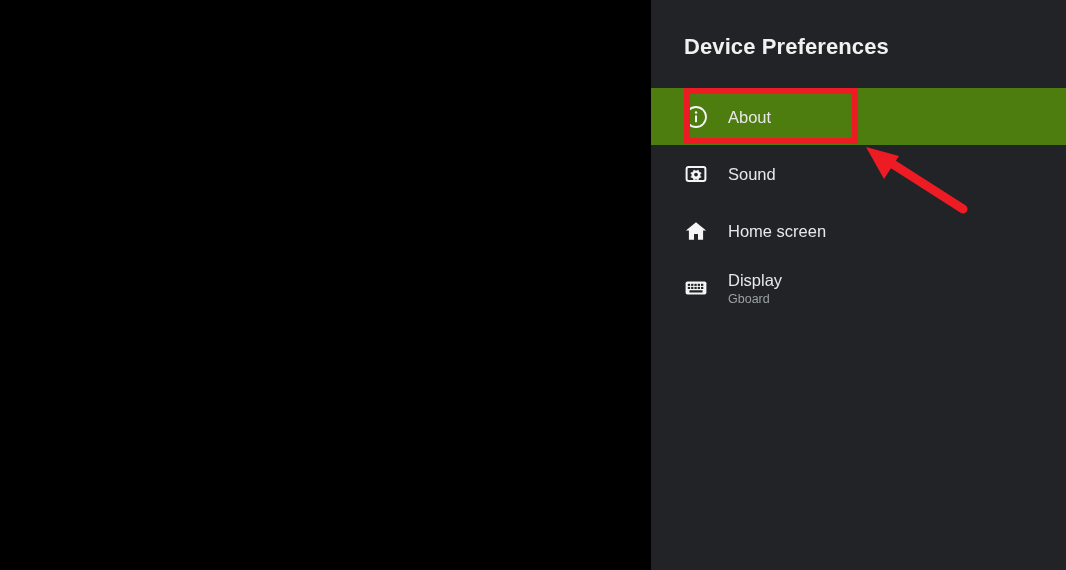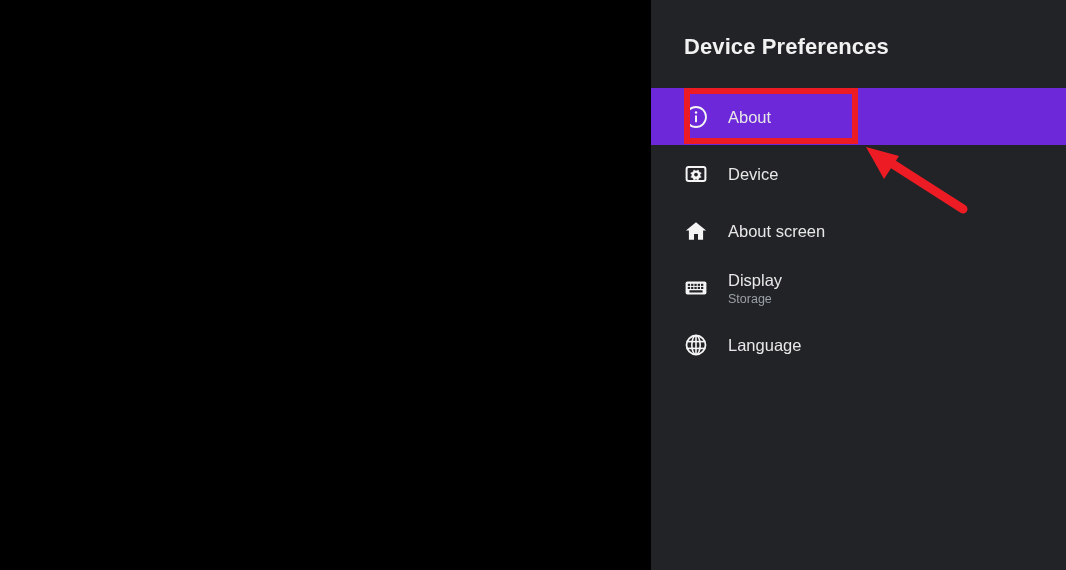--- a/index.html
+++ b/index.html
@@ -58,21 +58,21 @@
   }
   .menu-row {
     position: relative;
     height: 57px;
     width: 415px;
     display: flex;
     align-items: center;
     box-sizing: border-box;
   }
   .menu-row.selected {
-    background: #6d28d9;
+    background: #4d7c0f;
   }
   .row-icon {
     position: absolute;
     left: 32px;
     top: 50%;
     transform: translateY(-50%);
     width: 26px;
     height: 26px;
     display: flex;
     align-items: center;
@@ -148,33 +148,33 @@
 
 
       <div class="menu-row">
         <span class="row-icon">
           <svg width="24" height="24" viewBox="0 0 24 24">
             <rect x="2.6" y="5" width="18.8" height="14" rx="2" fill="none" stroke="#f5f5f5" stroke-width="2"></rect>
             <path d="M12 8.6c-.38 0-.75.05-1.1.14l-.3-1.1-1.37.37.3 1.1c-.62.34-1.14.86-1.48 1.48l-1.1-.3-.37 1.37 1.1.3a4 4 0 0 0 0 2.2l-1.1.3.37 1.36 1.1-.29c.34.62.86 1.14 1.48 1.48l-.3 1.1 1.37.36.3-1.09a4 4 0 0 0 2.2 0l.3 1.1 1.36-.37-.29-1.1c.62-.34 1.14-.86 1.48-1.48l1.1.3.36-1.37-1.09-.3a4 4 0 0 0 0-2.2l1.1-.3-.37-1.36-1.1.29A4 4 0 0 0 14.6 9.1l.3-1.1-1.37-.36-.3 1.09A4 4 0 0 0 12 8.6zm0 2.1a1.9 1.9 0 1 1 0 3.8 1.9 1.9 0 0 1 0-3.8z" fill="#f5f5f5"></path>
           </svg>
         </span>
         <span class="row-text">
-          <span class="row-label">Device</span>
+          <span class="row-label">Sound</span>
         </span>
       </div>
 
 
       <div class="menu-row">
         <span class="row-icon">
           <svg width="24" height="24" viewBox="0 0 24 24">
             <path d="M12 3.3 1.9 11.4h3v9.3h5.1v-5.6h4v5.6h5.1v-9.3h3z" fill="#f5f5f5"></path>
           </svg>
         </span>
         <span class="row-text">
-          <span class="row-label">About screen</span>
+          <span class="row-label">Home screen</span>
         </span>
       </div>
 
       <div class="menu-row">
         <span class="row-icon">
           <svg width="24" height="24" viewBox="0 0 24 24">
             <rect x="1.6" y="5.4" width="20.8" height="13.2" rx="1.8" fill="#f5f5f5"></rect>
             <g fill="#222326">
               <rect x="3.8" y="7.8" width="2.3" height="2.1"></rect>
               <rect x="7.1" y="7.8" width="2.3" height="2.1"></rect>
@@ -185,39 +185,25 @@
               <rect x="7.1" y="10.9" width="2.3" height="2.1"></rect>
               <rect x="10.4" y="10.9" width="2.3" height="2.1"></rect>
               <rect x="13.7" y="10.9" width="2.3" height="2.1"></rect>
               <rect x="17.0" y="10.9" width="2.3" height="2.1"></rect>
               <rect x="5.4" y="14.2" width="13.2" height="2.3" rx="0.5"></rect>
             </g>
           </svg>
         </span>
         <span class="row-text">
           <span class="row-label">Display</span>
-          <span class="row-sub">Storage</span>
-        </span>
-      </div>
-
-
-      <div class="menu-row">
-        <span class="row-icon">
-          <svg width="24" height="24" viewBox="0 0 24 24">
-            <circle cx="12" cy="12" r="9.5" fill="none" stroke="#f5f5f5" stroke-width="1.8"></circle>
-            <ellipse cx="12" cy="12" rx="4.2" ry="9.5" fill="none" stroke="#f5f5f5" stroke-width="1.6"></ellipse>
-            <line x1="2.7" y1="8.6" x2="21.3" y2="8.6" stroke="#f5f5f5" stroke-width="1.6"></line>
-            <line x1="2.7" y1="15.4" x2="21.3" y2="15.4" stroke="#f5f5f5" stroke-width="1.6"></line>
-            <line x1="12" y1="2.5" x2="12" y2="21.5" stroke="#f5f5f5" stroke-width="1.6"></line>
-          </svg>
-        </span>
-        <span class="row-text">
-          <span class="row-label">Language</span>
-        </span>
-      </div>
+          <span class="row-sub">Gboard</span>
+        </span>
+      </div>
+
+
 
     </div>
   </div>
 
   <div id="annotations">
     <div id="highlight-box"></div>
     <svg width="1066" height="570" style="position:absolute;left:0;top:0;">
       <g>
         <line x1="963" y1="209" x2="888" y2="161" stroke="#ed1c24" stroke-width="9" stroke-linecap="round"></line>
         <polygon points="866,147 899,156 884,179" fill="#ed1c24"></polygon>

